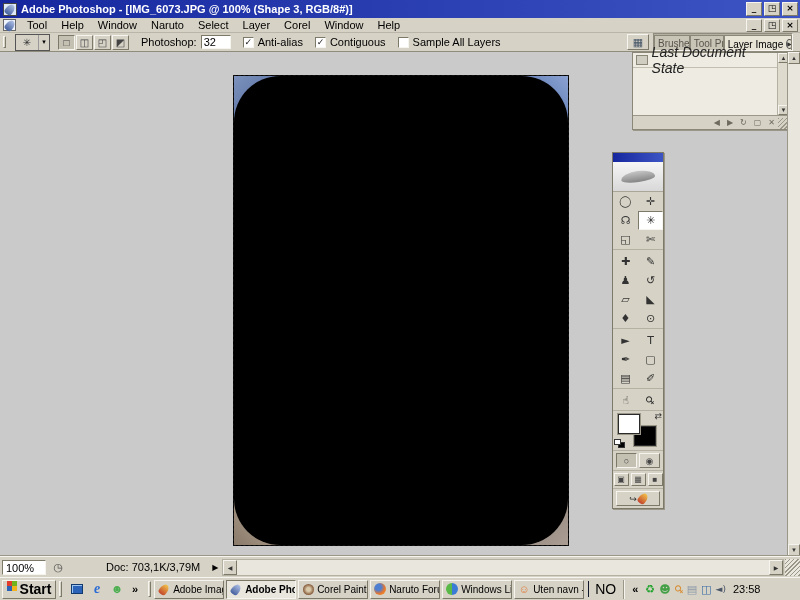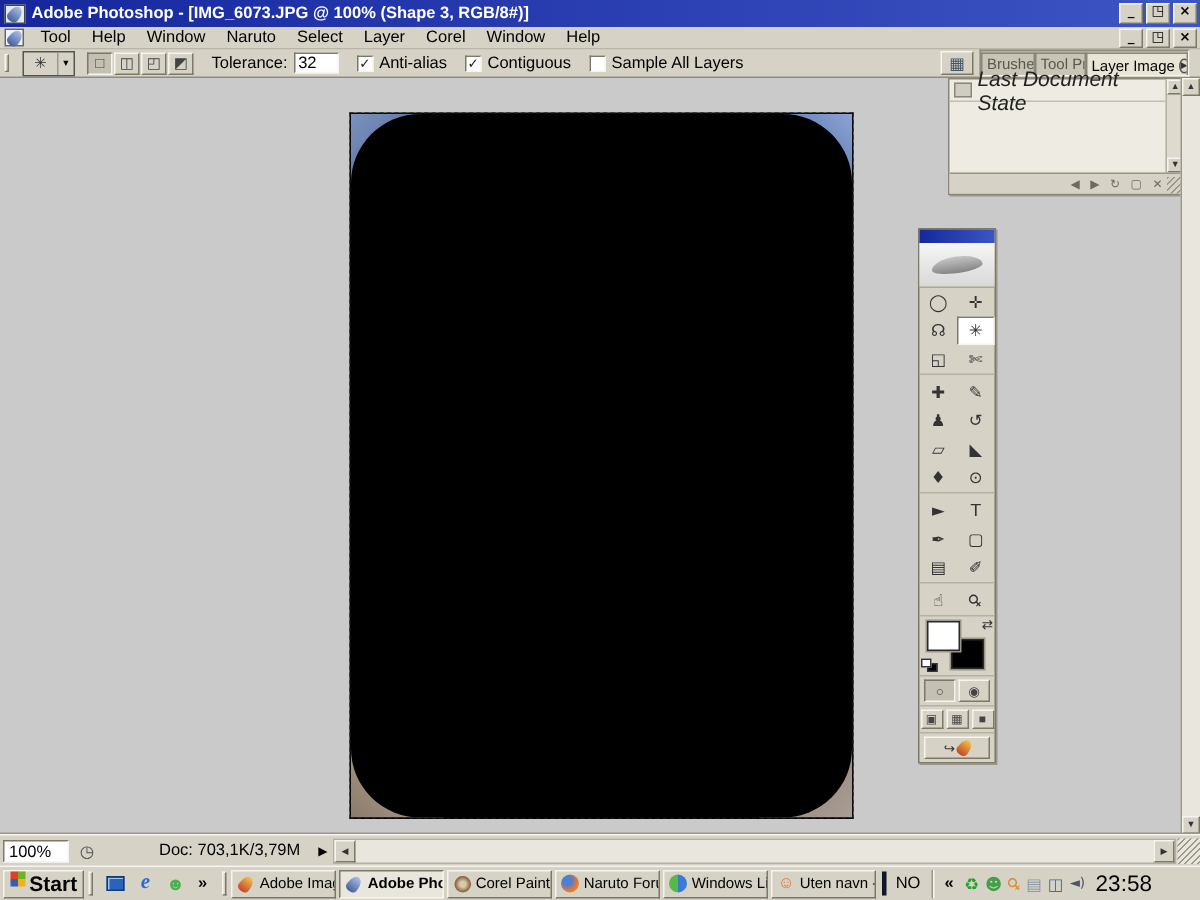--- a/index.html
+++ b/index.html
@@ -155,28 +155,28 @@
   .msn-g { color:#4caf50; font-size:12px; }
   .chevron { font-size:11px; font-weight:bold; padding:0 3px; }
   .task-btn { flex:0 0 70px; height:19px; display:flex; align-items:center; gap:3px; padding:0 3px;
     font-size:10px; overflow:hidden; white-space:nowrap; margin-right:2px; }
   .task-btn.active { border-color:#7d7968 #f6f4ee #f6f4ee #7d7968; background:#e9e6dd; font-weight:bold; }
   .ticon { flex:0 0 12px; height:13px; display:flex; align-items:center; justify-content:center; }
   .tico-corel { width:11px; height:11px; border-radius:50%; background:radial-gradient(circle,#d9c9a8 25%,#7a4a2a 75%); }
   .tico-ff { width:12px; height:12px; border-radius:50%; background:radial-gradient(circle at 35% 35%,#4f7fd0 28%,#e8762c 60%,#f4a73a); }
   .tico-wlm { width:12px; height:12px; border-radius:50%; background:linear-gradient(90deg,#58b947 50%,#3a7bd5 50%); }
   .tico-msn { color:#e07b39; font-size:11px; }
-  .lang { padding:0 6px; font-size:11px; border-left:3px solid #0f172a; margin-left:2px; height:16px;
+  .lang { padding:0 6px; font-size:14px; border-left:1px solid #0f172a; margin-left:2px; height:16px;
     display:flex; align-items:center; }
   .tray { display:flex; align-items:center; gap:4px; border-left:1px solid #f6f4ee;
     box-shadow:-1px 0 0 #9a9688; padding:0 4px; height:19px; margin-left:2px; }
   .tray-ico { font-size:11px; font-family:"DejaVu Sans", sans-serif; }
   .tri0 { color:#1fa32b; } .tri1 { color:#43a047; } .tri2 { color:#d98c2f; }
   .tri3 { color:#8d98a8; } .tri4 { color:#3a6ea5; } .tri5 { color:#4a5568; font-size:9px; }
-  .clock { padding:0 3px; font-size:15px; }
+  .clock { padding:0 3px; font-size:11px; }
 </style>
 </head>
 <body>
 
 <div class="screen">
 
   <div class="titlebar">
     <span class="appicon-box">
         <i class="feather blue"></i>
       </span>
@@ -213,21 +213,21 @@
     <span class="tool-preset raised">
       <span class="tp-icon">✳</span>
       <span class="tp-arrow">▾</span>
     </span>
     <span class="mode-group">
       <span class="mode-btn raised pressed">□</span>
       <span class="mode-btn raised">◫</span>
       <span class="mode-btn raised">◰</span>
       <span class="mode-btn raised">◩</span>
     </span>
-    <span class="opt-label">Tolerance:</span>
+    <span class="opt-label">Photoshop:</span>
     <input class="tol-input" value="32" style="">
     <span class="cbx">
       <span class="cb-box">✓</span>
       <span>Anti-alias</span>
     </span>
     <span class="cbx">
       <span class="cb-box">✓</span>
       <span>Contiguous</span>
     </span>
     <span class="cbx">

